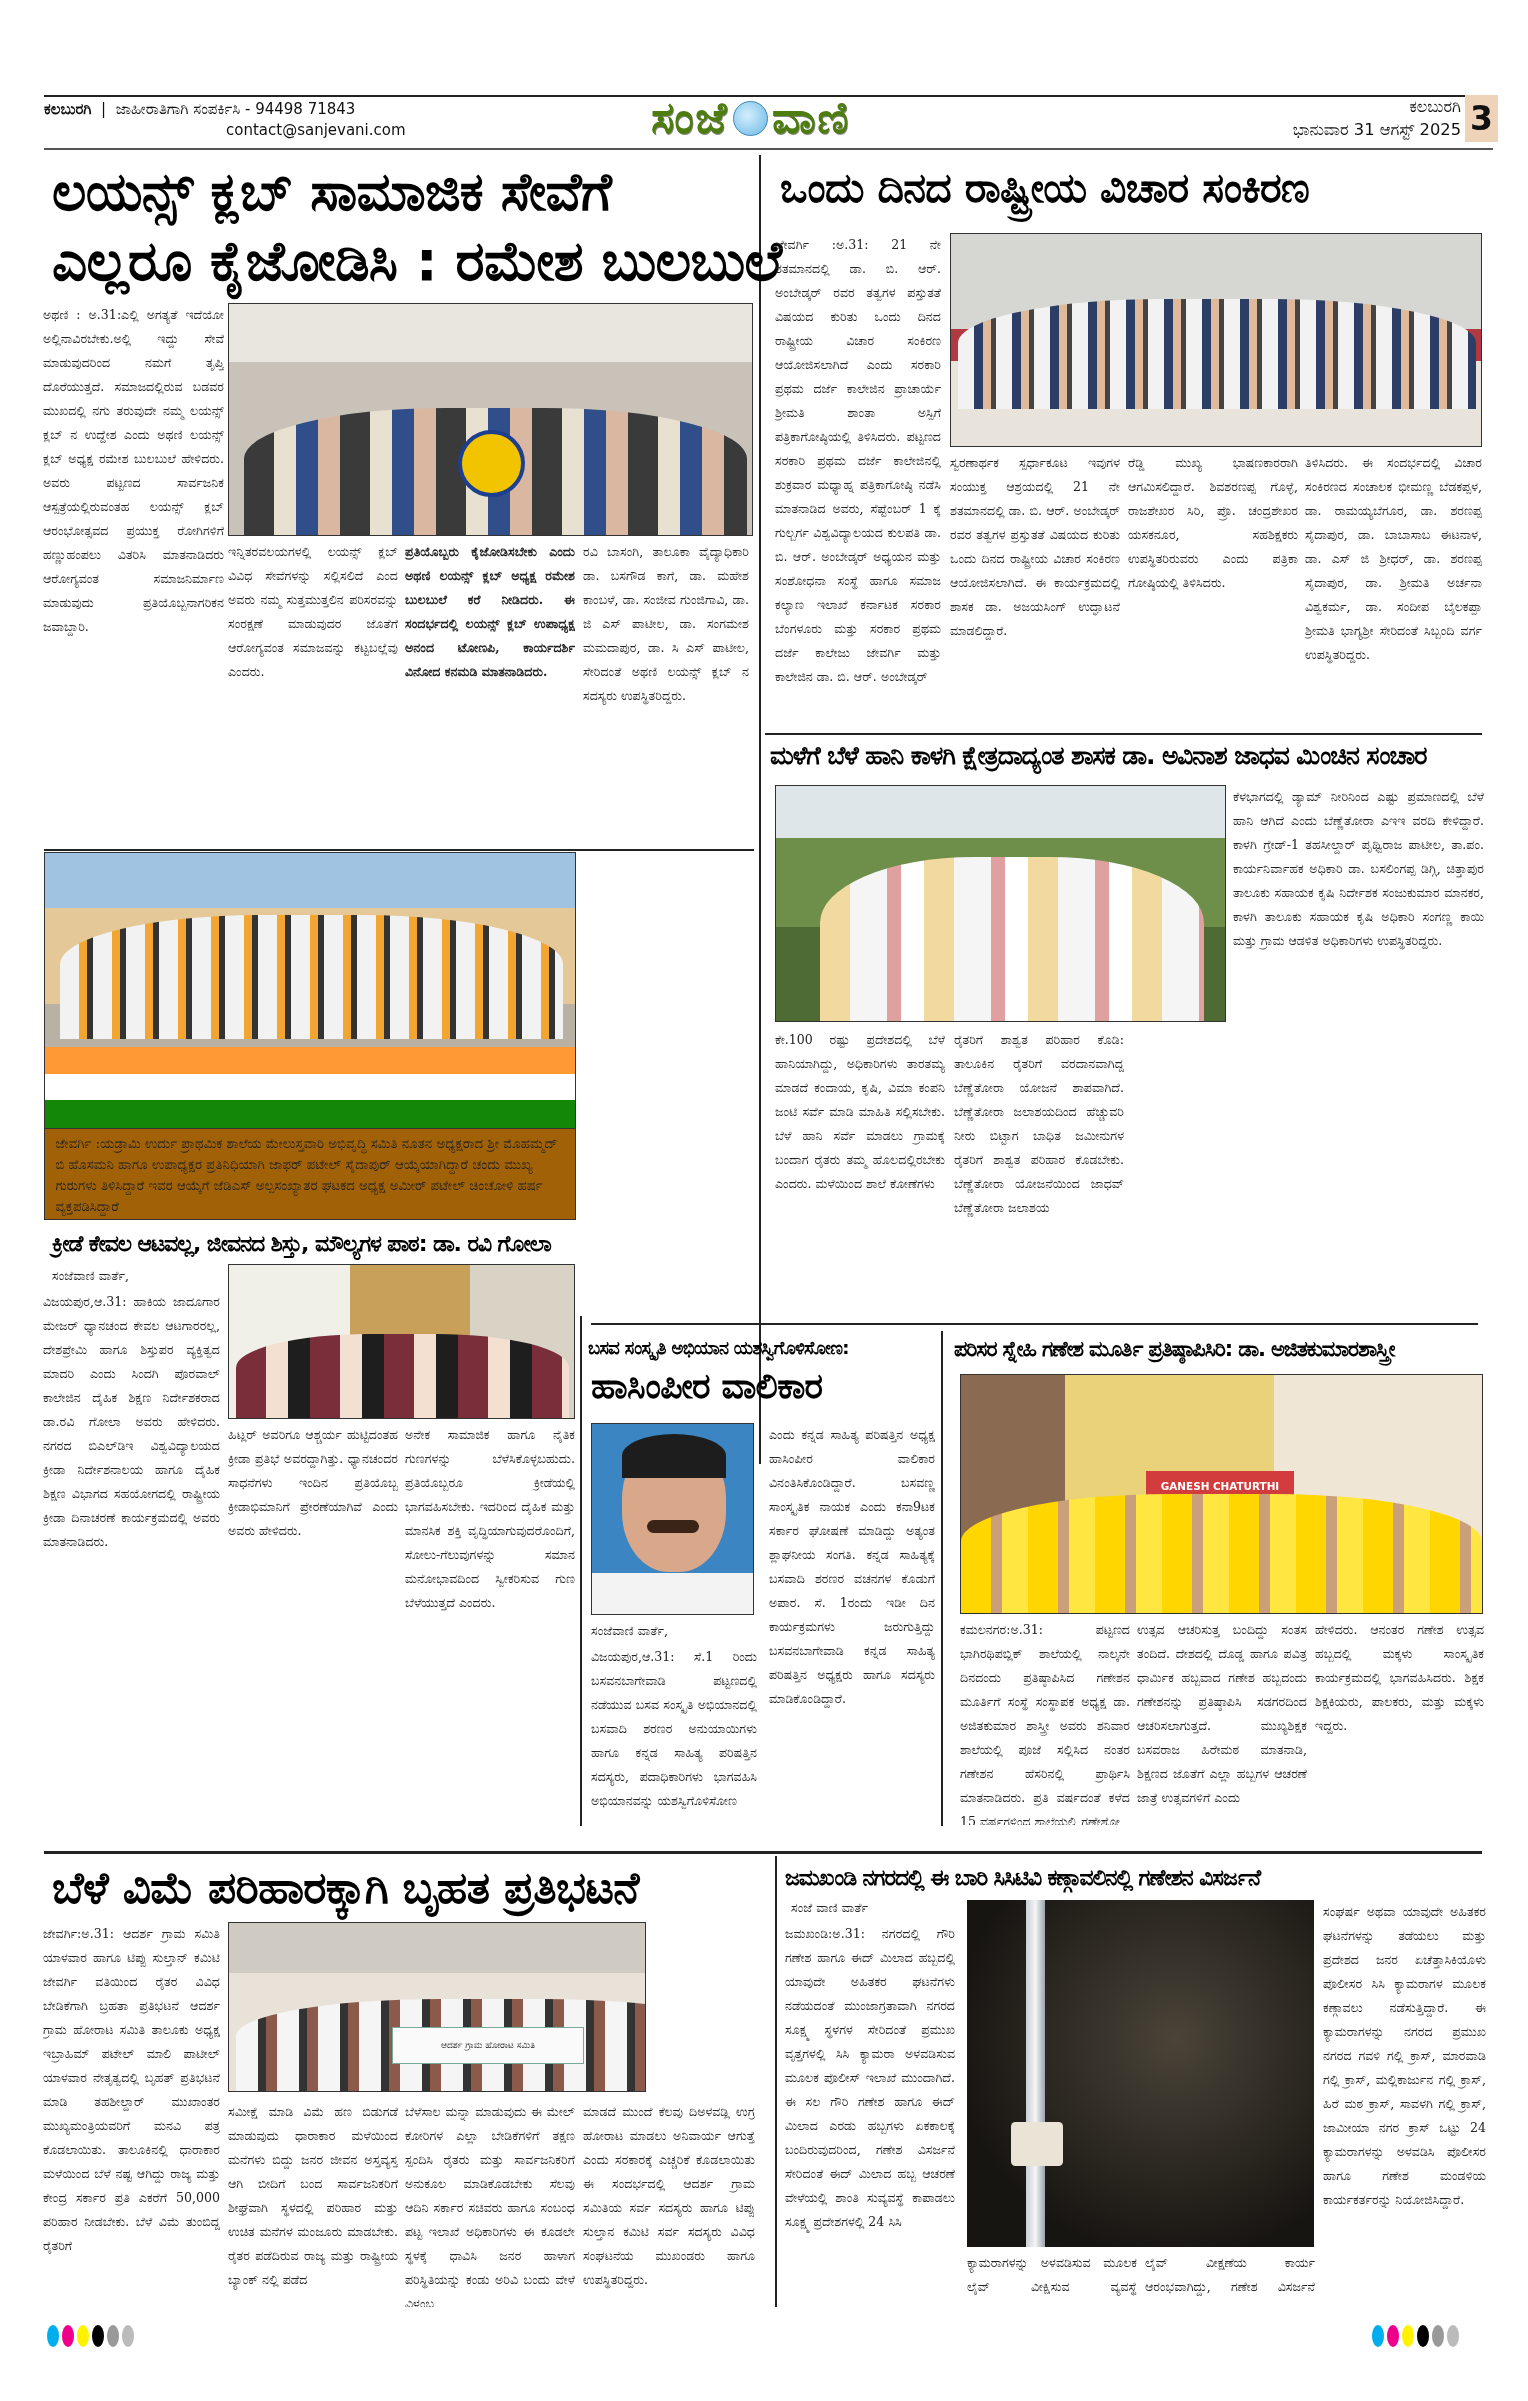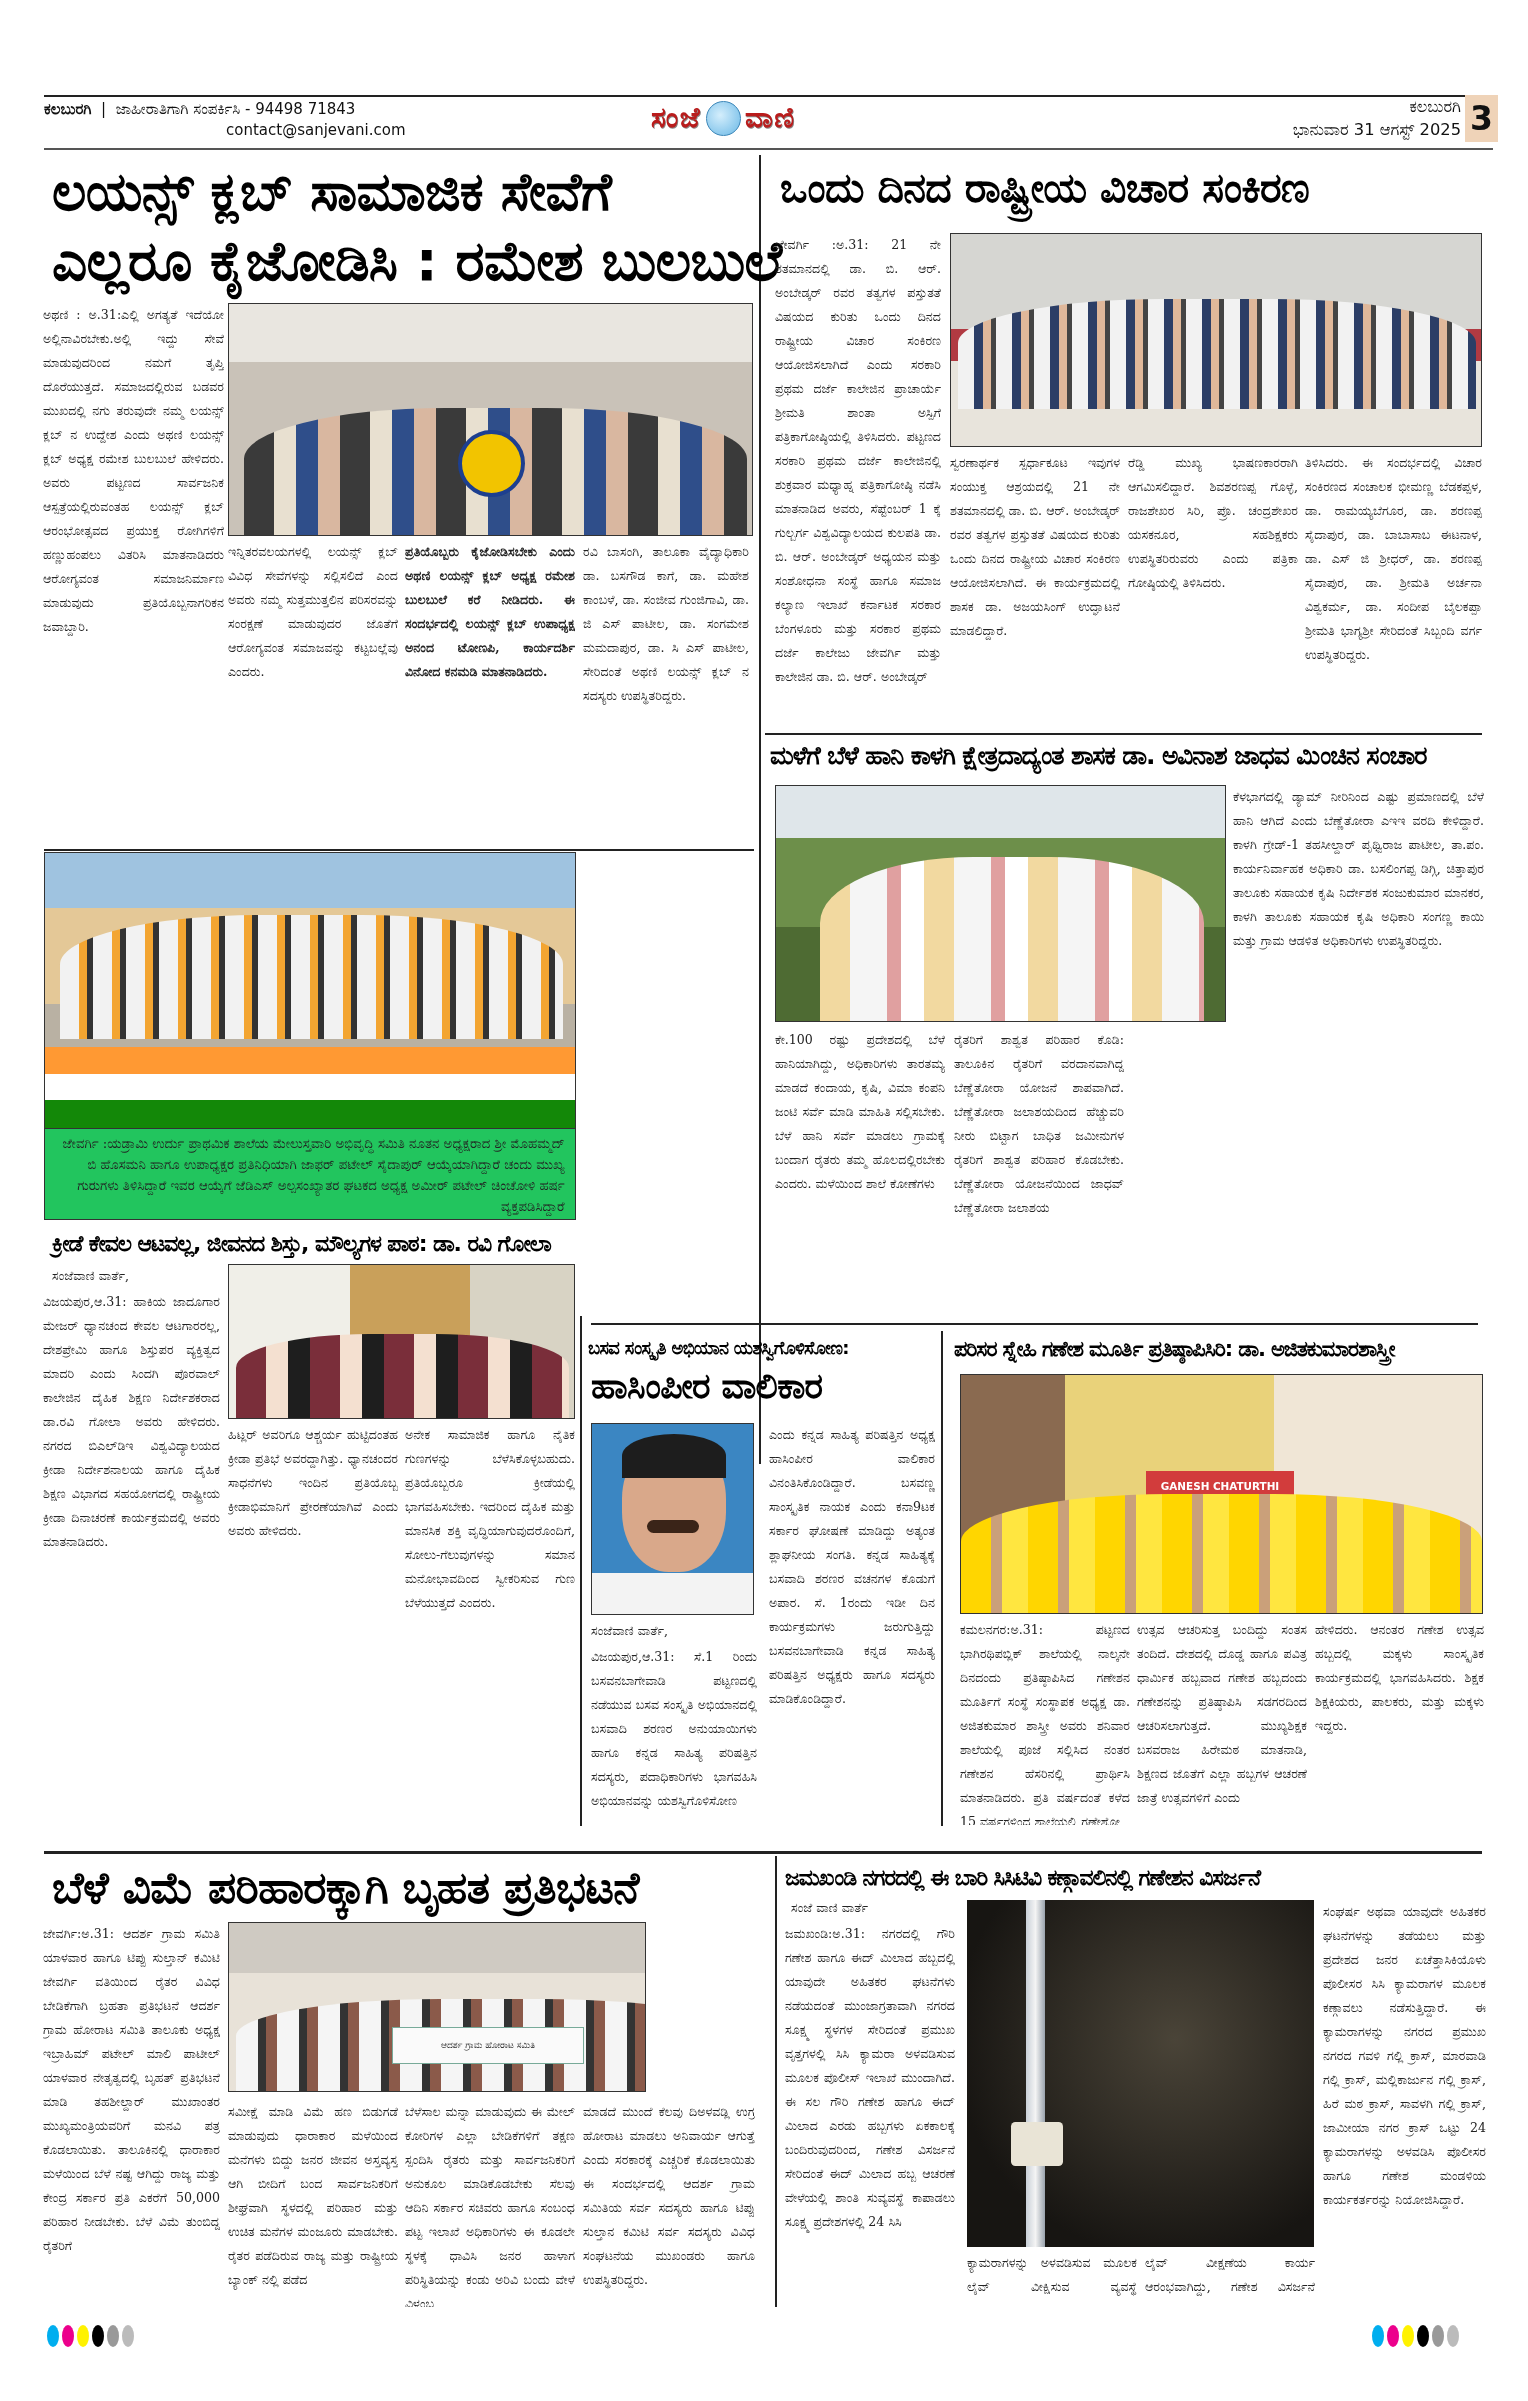--- a/index.html
+++ b/index.html
@@ -4,28 +4,28 @@
 <style>
   * { box-sizing: border-box; margin: 0; padding: 0; }
   html, body { width: 1528px; height: 2401px; background: #fff; overflow: hidden; }
   body { position: relative; font-family: "DejaVu Serif", serif; color: #111; }
   .abs { position: absolute; }
   .hr { position: absolute; background: #222; height: 2.2px; }
   .vr { position: absolute; background: #222; width: 1.5px; }
   .masthead-left { left: 44px; top: 100px; font-family: "DejaVu Sans", sans-serif; font-size: 15px; }
   .masthead-left .city { font-weight: bold; }
   .masthead-left .email { display: block; margin-left: 182px; margin-top: 3px; font-size: 15px; }
-  .logo { left: 651px; top: 96px; width: 222px; height: 44px; display: flex; align-items: center; gap: 4.4px; font-family: "DejaVu Sans", sans-serif; font-weight: 900; font-size: 28px; letter-spacing: 1.5px; color:#b91c1c; text-shadow: 0.7px 0.7px 0 #888; }
+  .logo { left: 651px; top: 96px; width: 222px; height: 44px; display: flex; align-items: center; gap: 4.4px; font-family: "DejaVu Sans", sans-serif; font-weight: 900; font-size: 44px; letter-spacing: 1.5px; color:#4d7c0f; text-shadow: 0.7px 0.7px 0 #888; }
   .logo .globe { width: 35px; height: 35px; border-radius: 50%; background: radial-gradient(circle at 40% 40%, #d4eefc, #6ab8e6); border: 1.5px solid #3b86b8; display:inline-block; }
   .masthead-right { right: 67px; top: 96px; text-align: right; font-family: "DejaVu Sans", sans-serif; font-size: 16.3px; line-height: 1.4; }
   .pagenum { right: 30px; top: 95px; width: 33px; height: 47px; background: #efd3b8; font-family: "DejaVu Sans", sans-serif; font-size: 33px; font-weight: bold; display:flex; align-items:center; justify-content:center; }
   .headline { position: absolute; font-family: "DejaVu Sans", sans-serif; font-weight: 900; color: #000; white-space: nowrap; letter-spacing: -0.7px; }
   .body-text { position: absolute; font-family: "DejaVu Serif", serif; font-size: 12.6px; line-height: 24px; text-align: justify; color: #222; overflow: hidden; }
   .photo { position: absolute; border: 1.5px solid #333; overflow: hidden; text-align: center; }
-  .caption { position: absolute; background: #22c55e; border: 1.5px solid #333; font-family: "DejaVu Serif", serif; font-size: 14px; line-height: 25px; padding: 4.4px 10.4px; color: #222; text-align: right; }
+  .caption { position: absolute; background: #a16207; border: 1.5px solid #333; font-family: "DejaVu Serif", serif; font-size: 14px; line-height: 25px; padding: 4.4px 10.4px; color: #222; }
   .reg { position: absolute; display: flex; gap: 3px; }
   .reg span { width: 12px; height: 22px; border-radius: 50%; display: inline-block; }
   .people { position:absolute; bottom:0; height:55%; border-radius: 40% 40% 0 0; }
 </style>
 </head>
 <body>
 
 <div class="hr" style="left:44px; top:95px; width:1449px; height:1.5px;"></div>
 <div class="abs masthead-left">
   <span class="city">ಕಲಬುರಗಿ</span>

